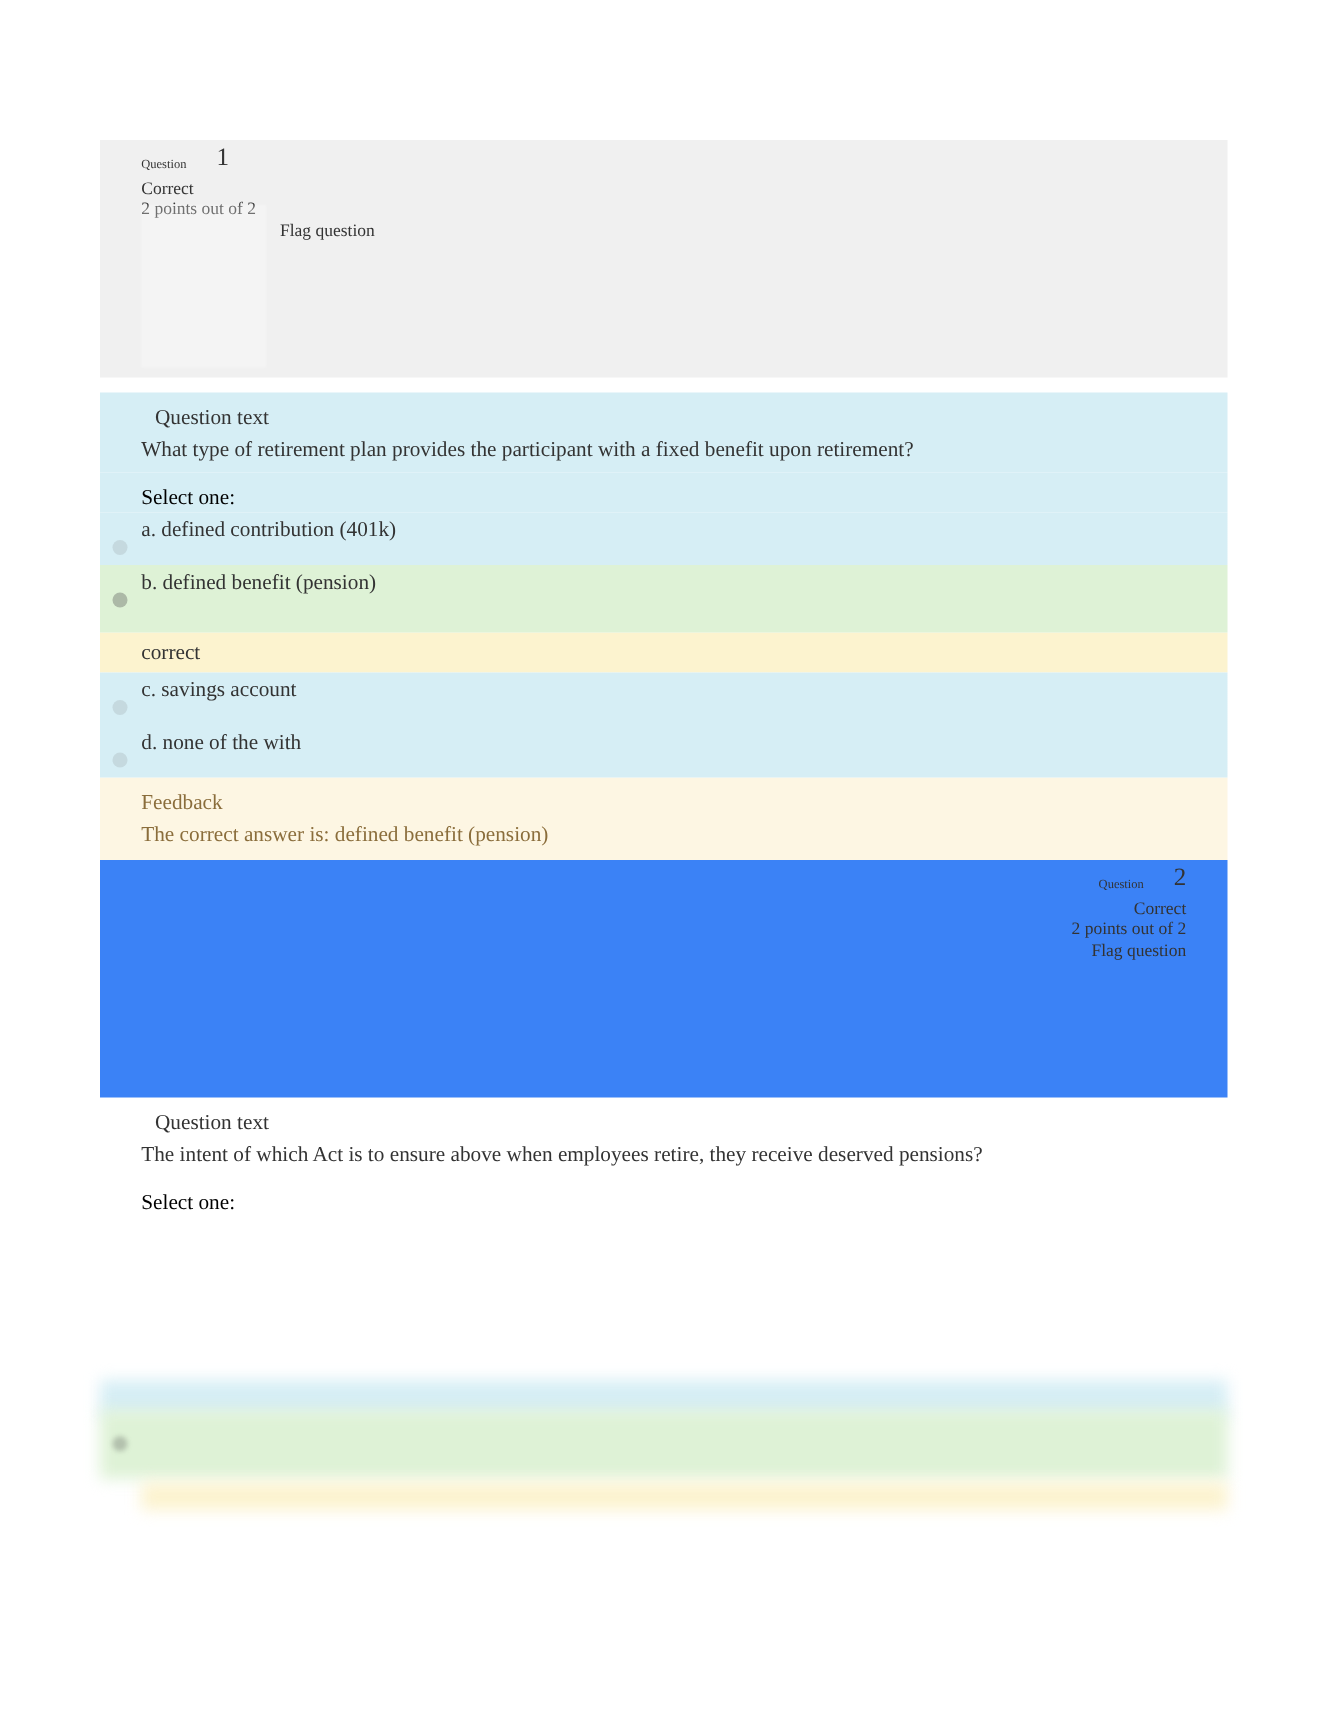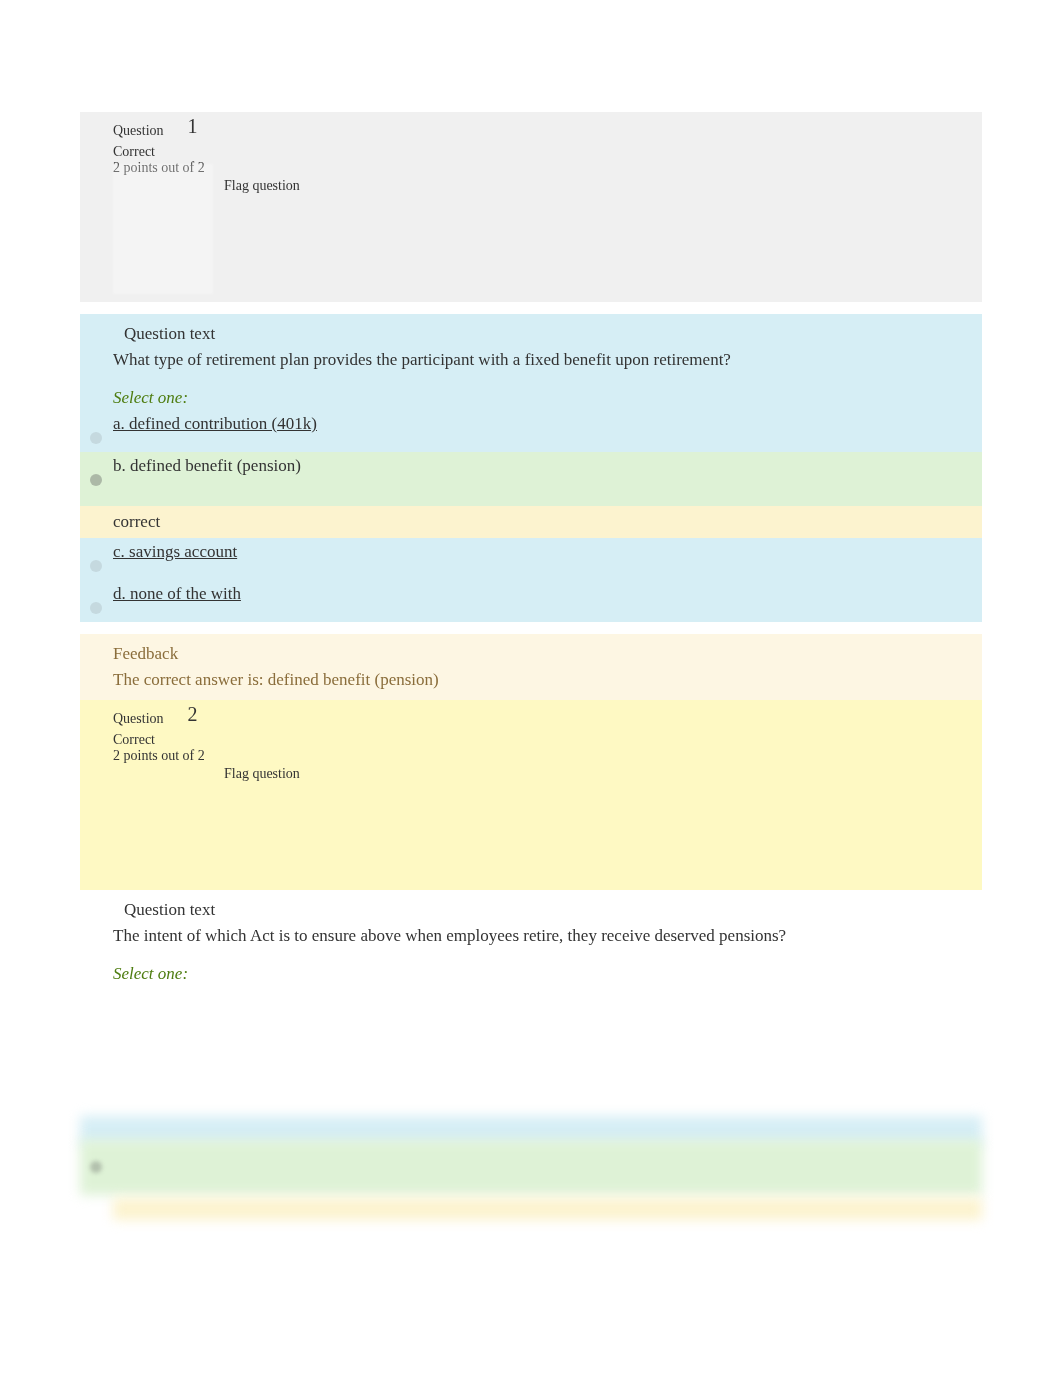--- a/index.html
+++ b/index.html
@@ -19,24 +19,25 @@
     .question-block {
       width: 100%;
     }
     .question-header {
       background: #f0f0f0;
       padding: 5px 33px 10px 33px;
       position: relative;
       min-height: 190px;
     }
     .question-header.plain {
-      background: #fef9c3;
+      background: #3b82f6;
+      text-align: right;
     }
     .question-label {
-      font-size: 14px;
+      font-size: 10px;
       color: #333;
       display: inline;
     }
     .question-number {
       font-size: 20px;
       color: #333;
       display: inline;
       margin-left: 20px;
       position: relative;
       top: -2px;
@@ -78,38 +79,36 @@
       color: #333;
       margin-bottom: 6px;
       margin-left: 11px;
     }
     .question-text {
       font-size: 17px;
       color: #333;
     }
     .select-one {
       font-size: 17px;
-      color: #4d7c0f;
+      color: #000000;
       padding: 10px 33px 2px 33px;
       background: #d6eef5;
-      font-style: italic;
     }
     .select-one.plain {
       background: #ffffff;
     }
     .option-row {
       padding: 4px 33px 4px 33px;
       font-size: 17px;
       color: #333;
       position: relative;
       min-height: 42px;
     }
     .option-blue {
       background: linear-gradient(to bottom, #d6eef5 0%, #d6eef5 100%);
-      text-decoration: underline;
     }
     .option-green {
       background: #def2d6;
       padding-bottom: 30px;
     }
     .radio-indicator {
       position: absolute;
       left: 10px;
       top: 22px;
       width: 12px;
@@ -122,21 +121,20 @@
     }
     .correct-label {
       background: #fcf3cf;
       padding: 6px 33px;
       font-size: 17px;
       color: #333;
     }
     .feedback-section {
       background: #fdf6e3;
       padding: 10px 33px 10px 33px;
-      margin-top: 12px;
     }
     .feedback-heading {
       font-size: 17px;
       color: #8a6d3b;
       margin-bottom: 6px;
     }
     .feedback-text {
       font-size: 17px;
       color: #8a6d3b;
     }

